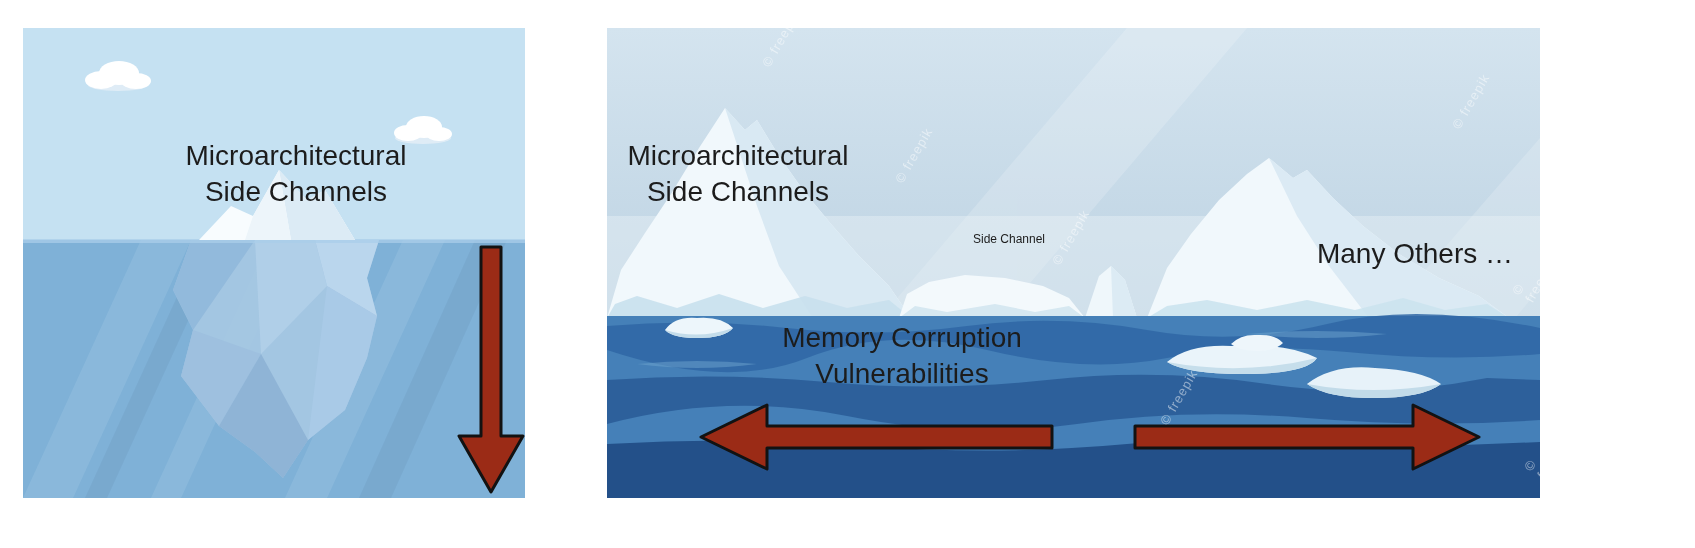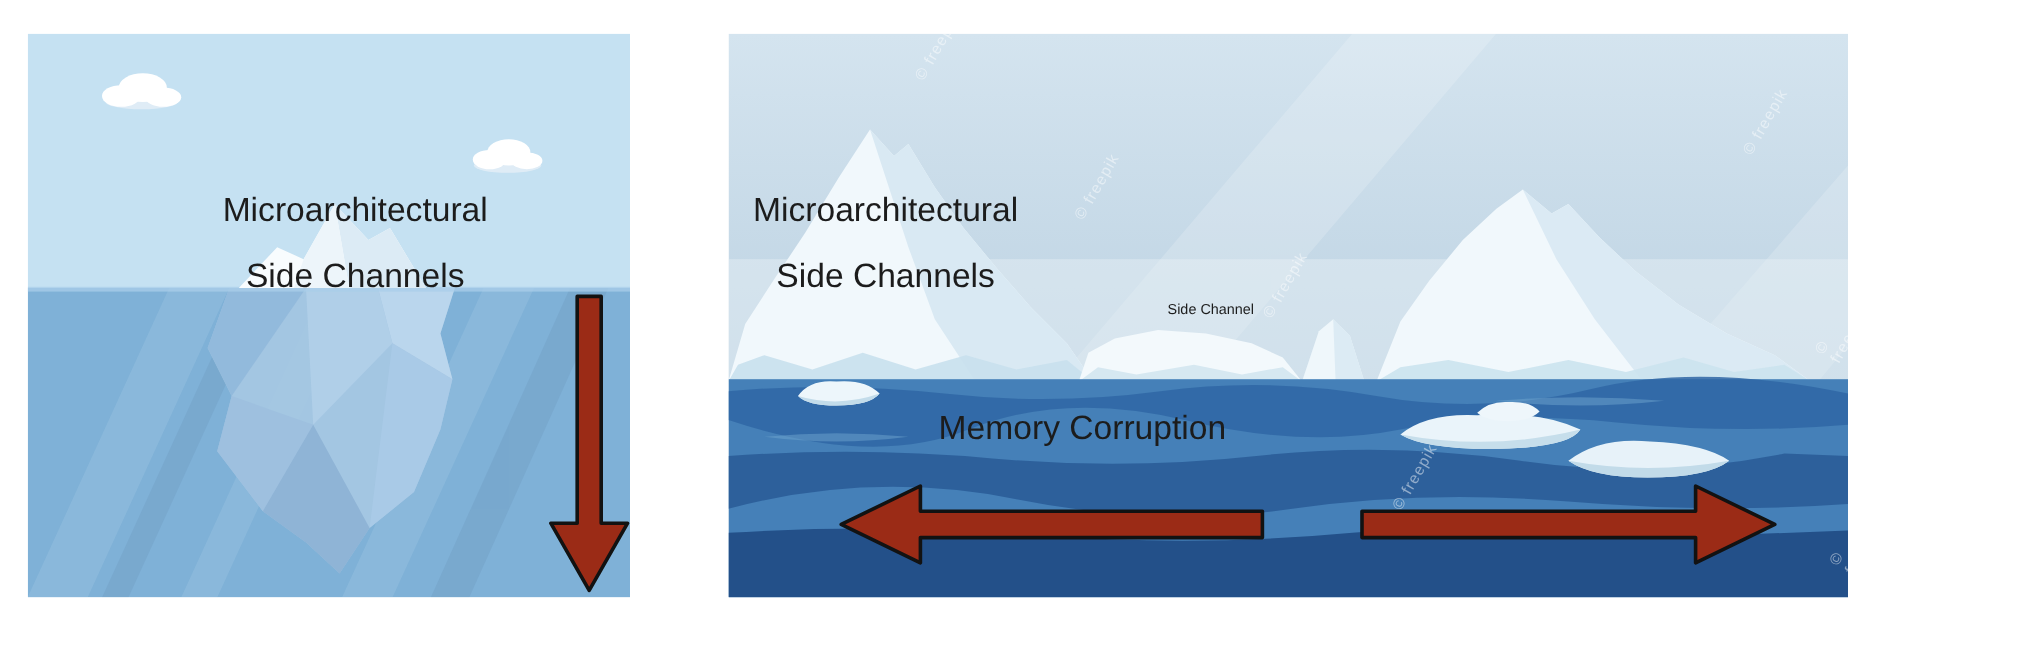--- a/index.html
+++ b/index.html
@@ -8,21 +8,21 @@
     overflow:hidden;font-family:"Liberation Sans",sans-serif;color:#1f1f1f;
   }
   .panel{position:absolute;overflow:hidden;}
   .panel-left{left:23px;top:28px;width:502px;height:470px;}
   .panel-right{left:607px;top:28px;width:933px;height:470px;}
   .scene{position:absolute;left:0;top:0;width:100%;height:100%;display:block;}
   .label{
     position:absolute;transform:translateX(-50%);text-align:center;
     color:#1c1c1c;white-space:nowrap;z-index:5;
   }
-  .label span{display:block;margin-top:19px;}
+  .label span{display:block;}
   .lbl-big{font-size:28px;line-height:36px;}
   .lbl-mid{font-size:12px;line-height:27px;}
   .watermark{
     position:absolute;z-index:6;color:rgba(255,255,255,0.48);
     font-size:13px;letter-spacing:1px;transform:rotate(-60deg);
     transform-origin:left top;pointer-events:none;
   }
 </style>
 </head>
 <body>
@@ -156,23 +156,27 @@
 
     <div class="label lbl-big" style="left:131px;top:110px;">
       <span>Microarchitectural</span>
       <span>Side Channels</span>
     </div>
 
     <div class="label lbl-mid" style="left:402px;top:198px;">
       <span>Side Channel</span>
     </div>
 
+    <div class="label lbl-big" style="left:808px;top:208px;">
+      <span>Many Others …</span>
+    </div>
 
     <div class="label lbl-big" style="left:295px;top:292px;">
       <span>Memory Corruption</span>
+      <span>Vulnerabilities</span>
     </div>
 
     <span class="watermark" style="left:152px;top:34px;">© freepik</span>
     <span class="watermark" style="left:285px;top:150px;">© freepik</span>
     <span class="watermark" style="left:442px;top:232px;">© freepik</span>
     <span class="watermark" style="left:550px;top:392px;">© freepik</span>
     <span class="watermark" style="left:842px;top:96px;">© freepik</span>
     <span class="watermark" style="left:902px;top:262px;">© freepik</span>
     <span class="watermark" style="left:914px;top:438px;">© freepik</span>
   </div>

